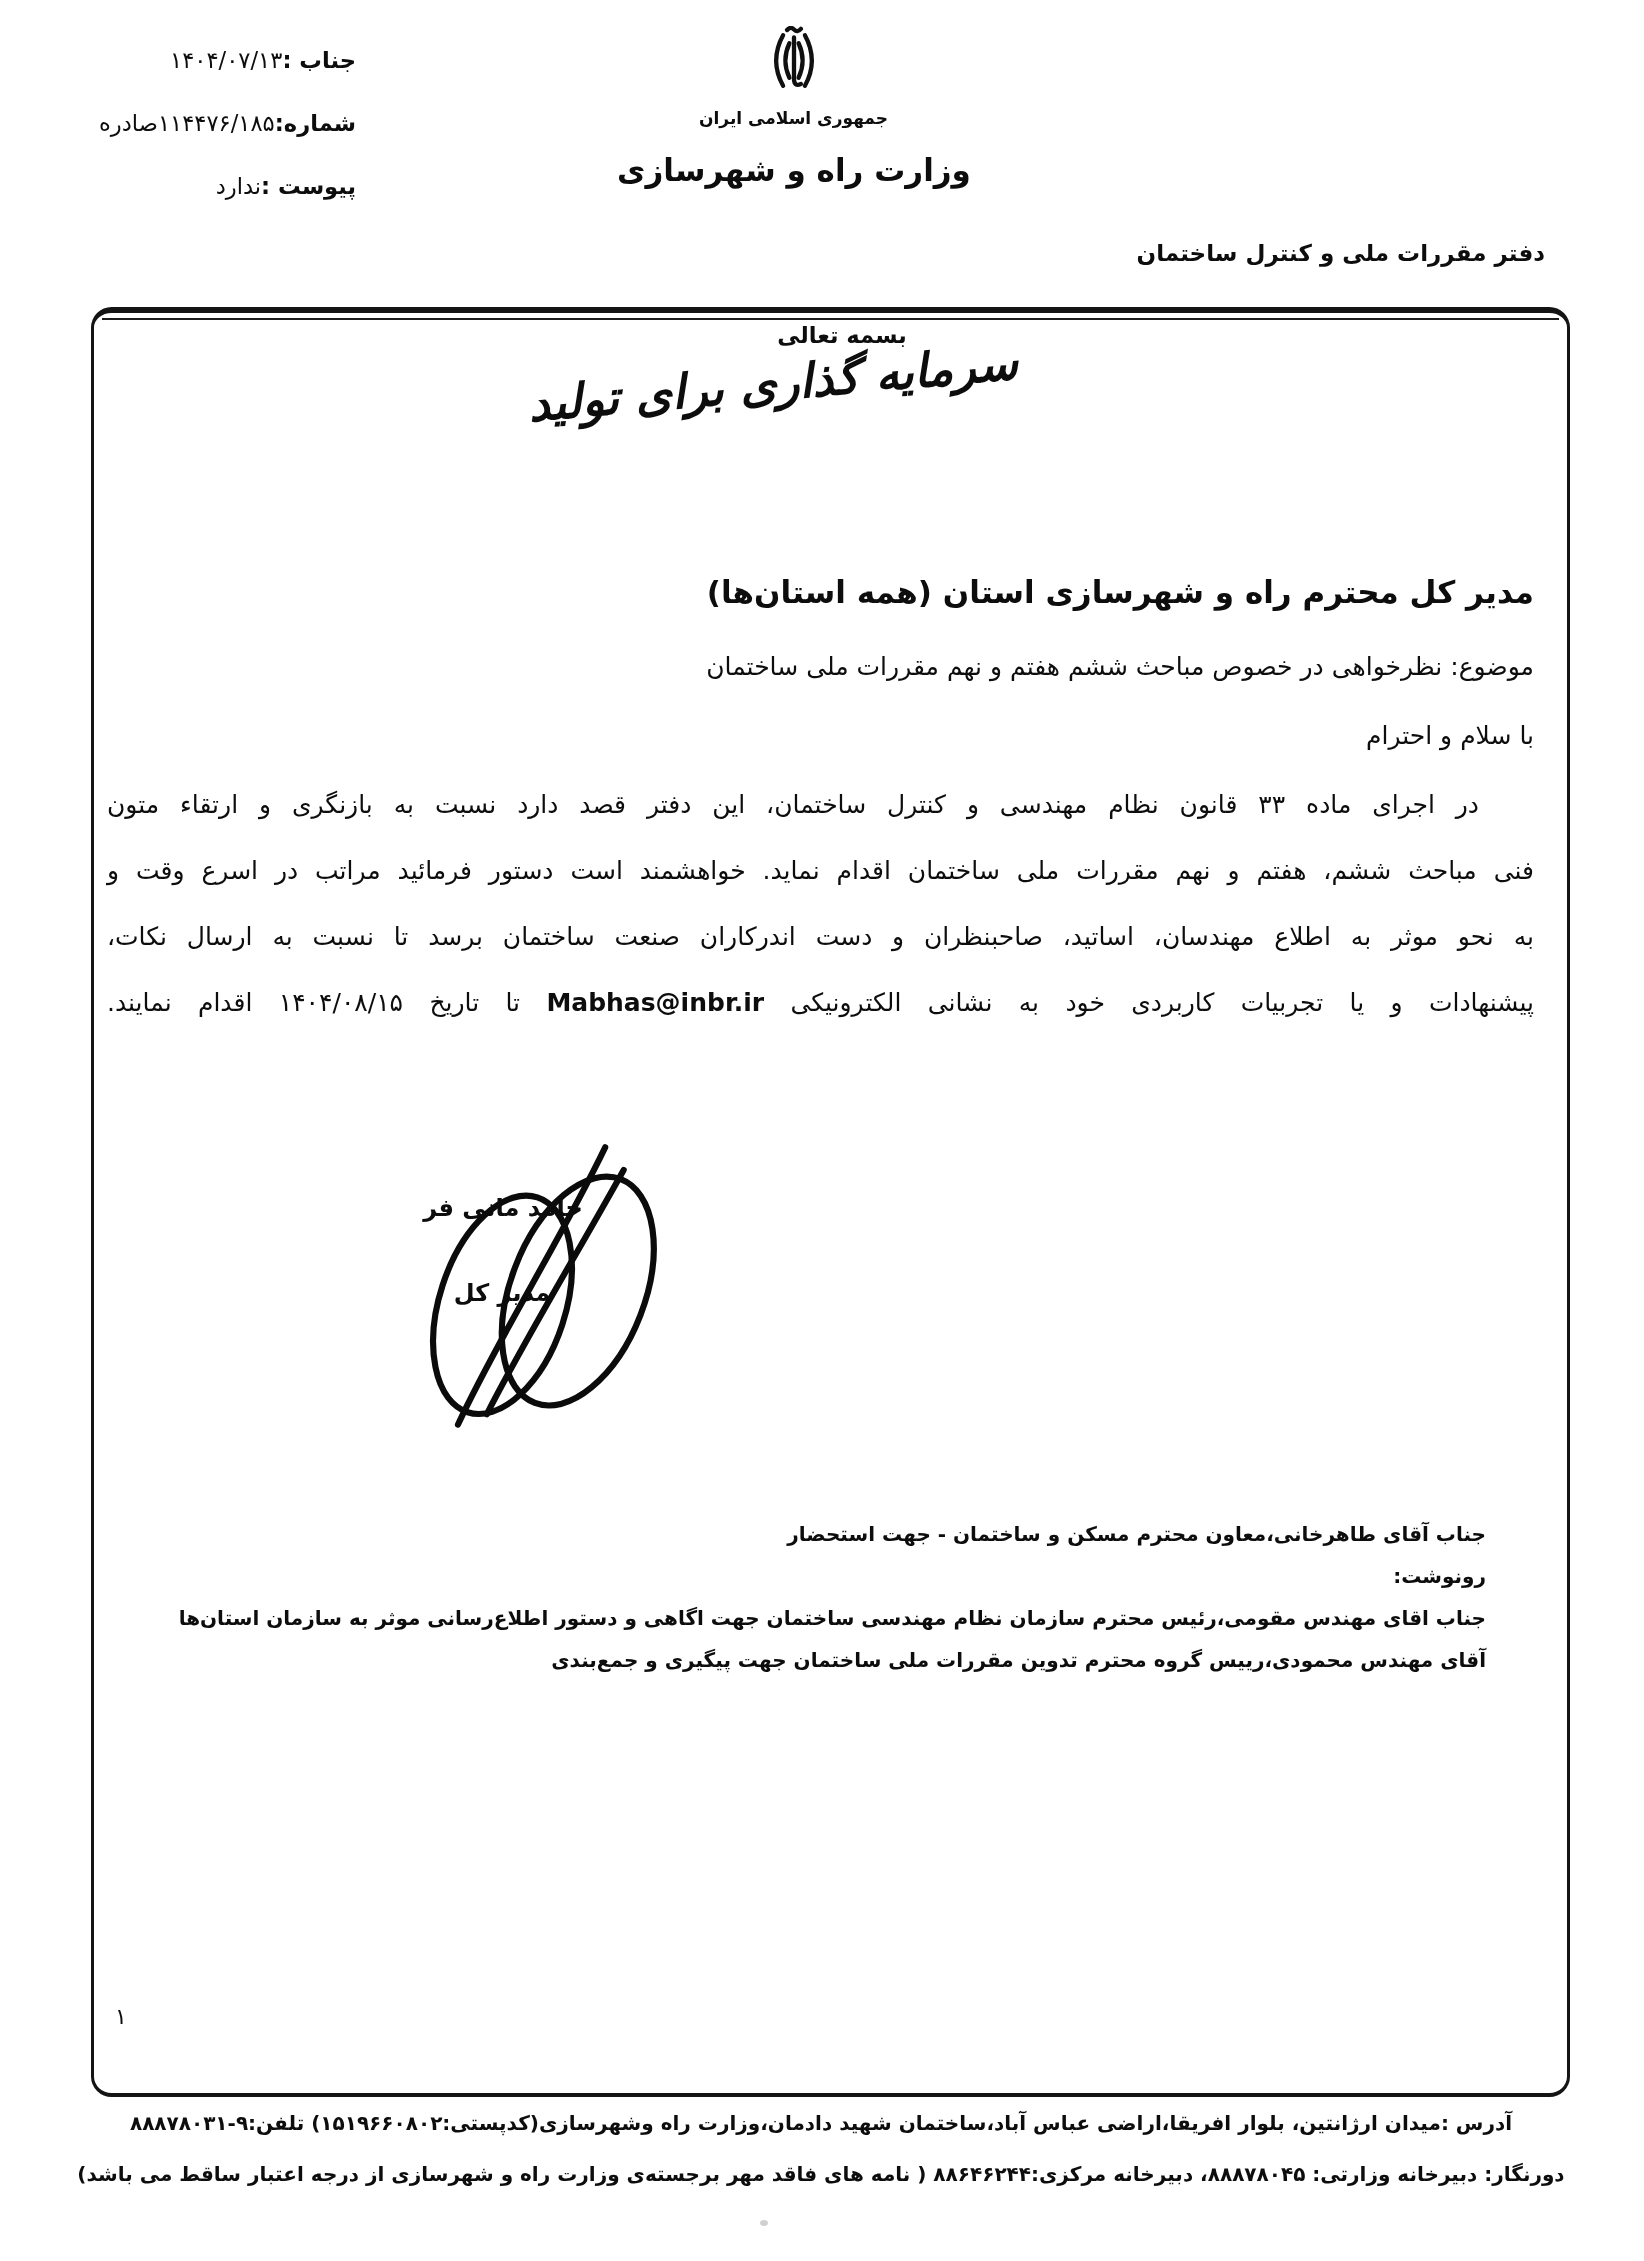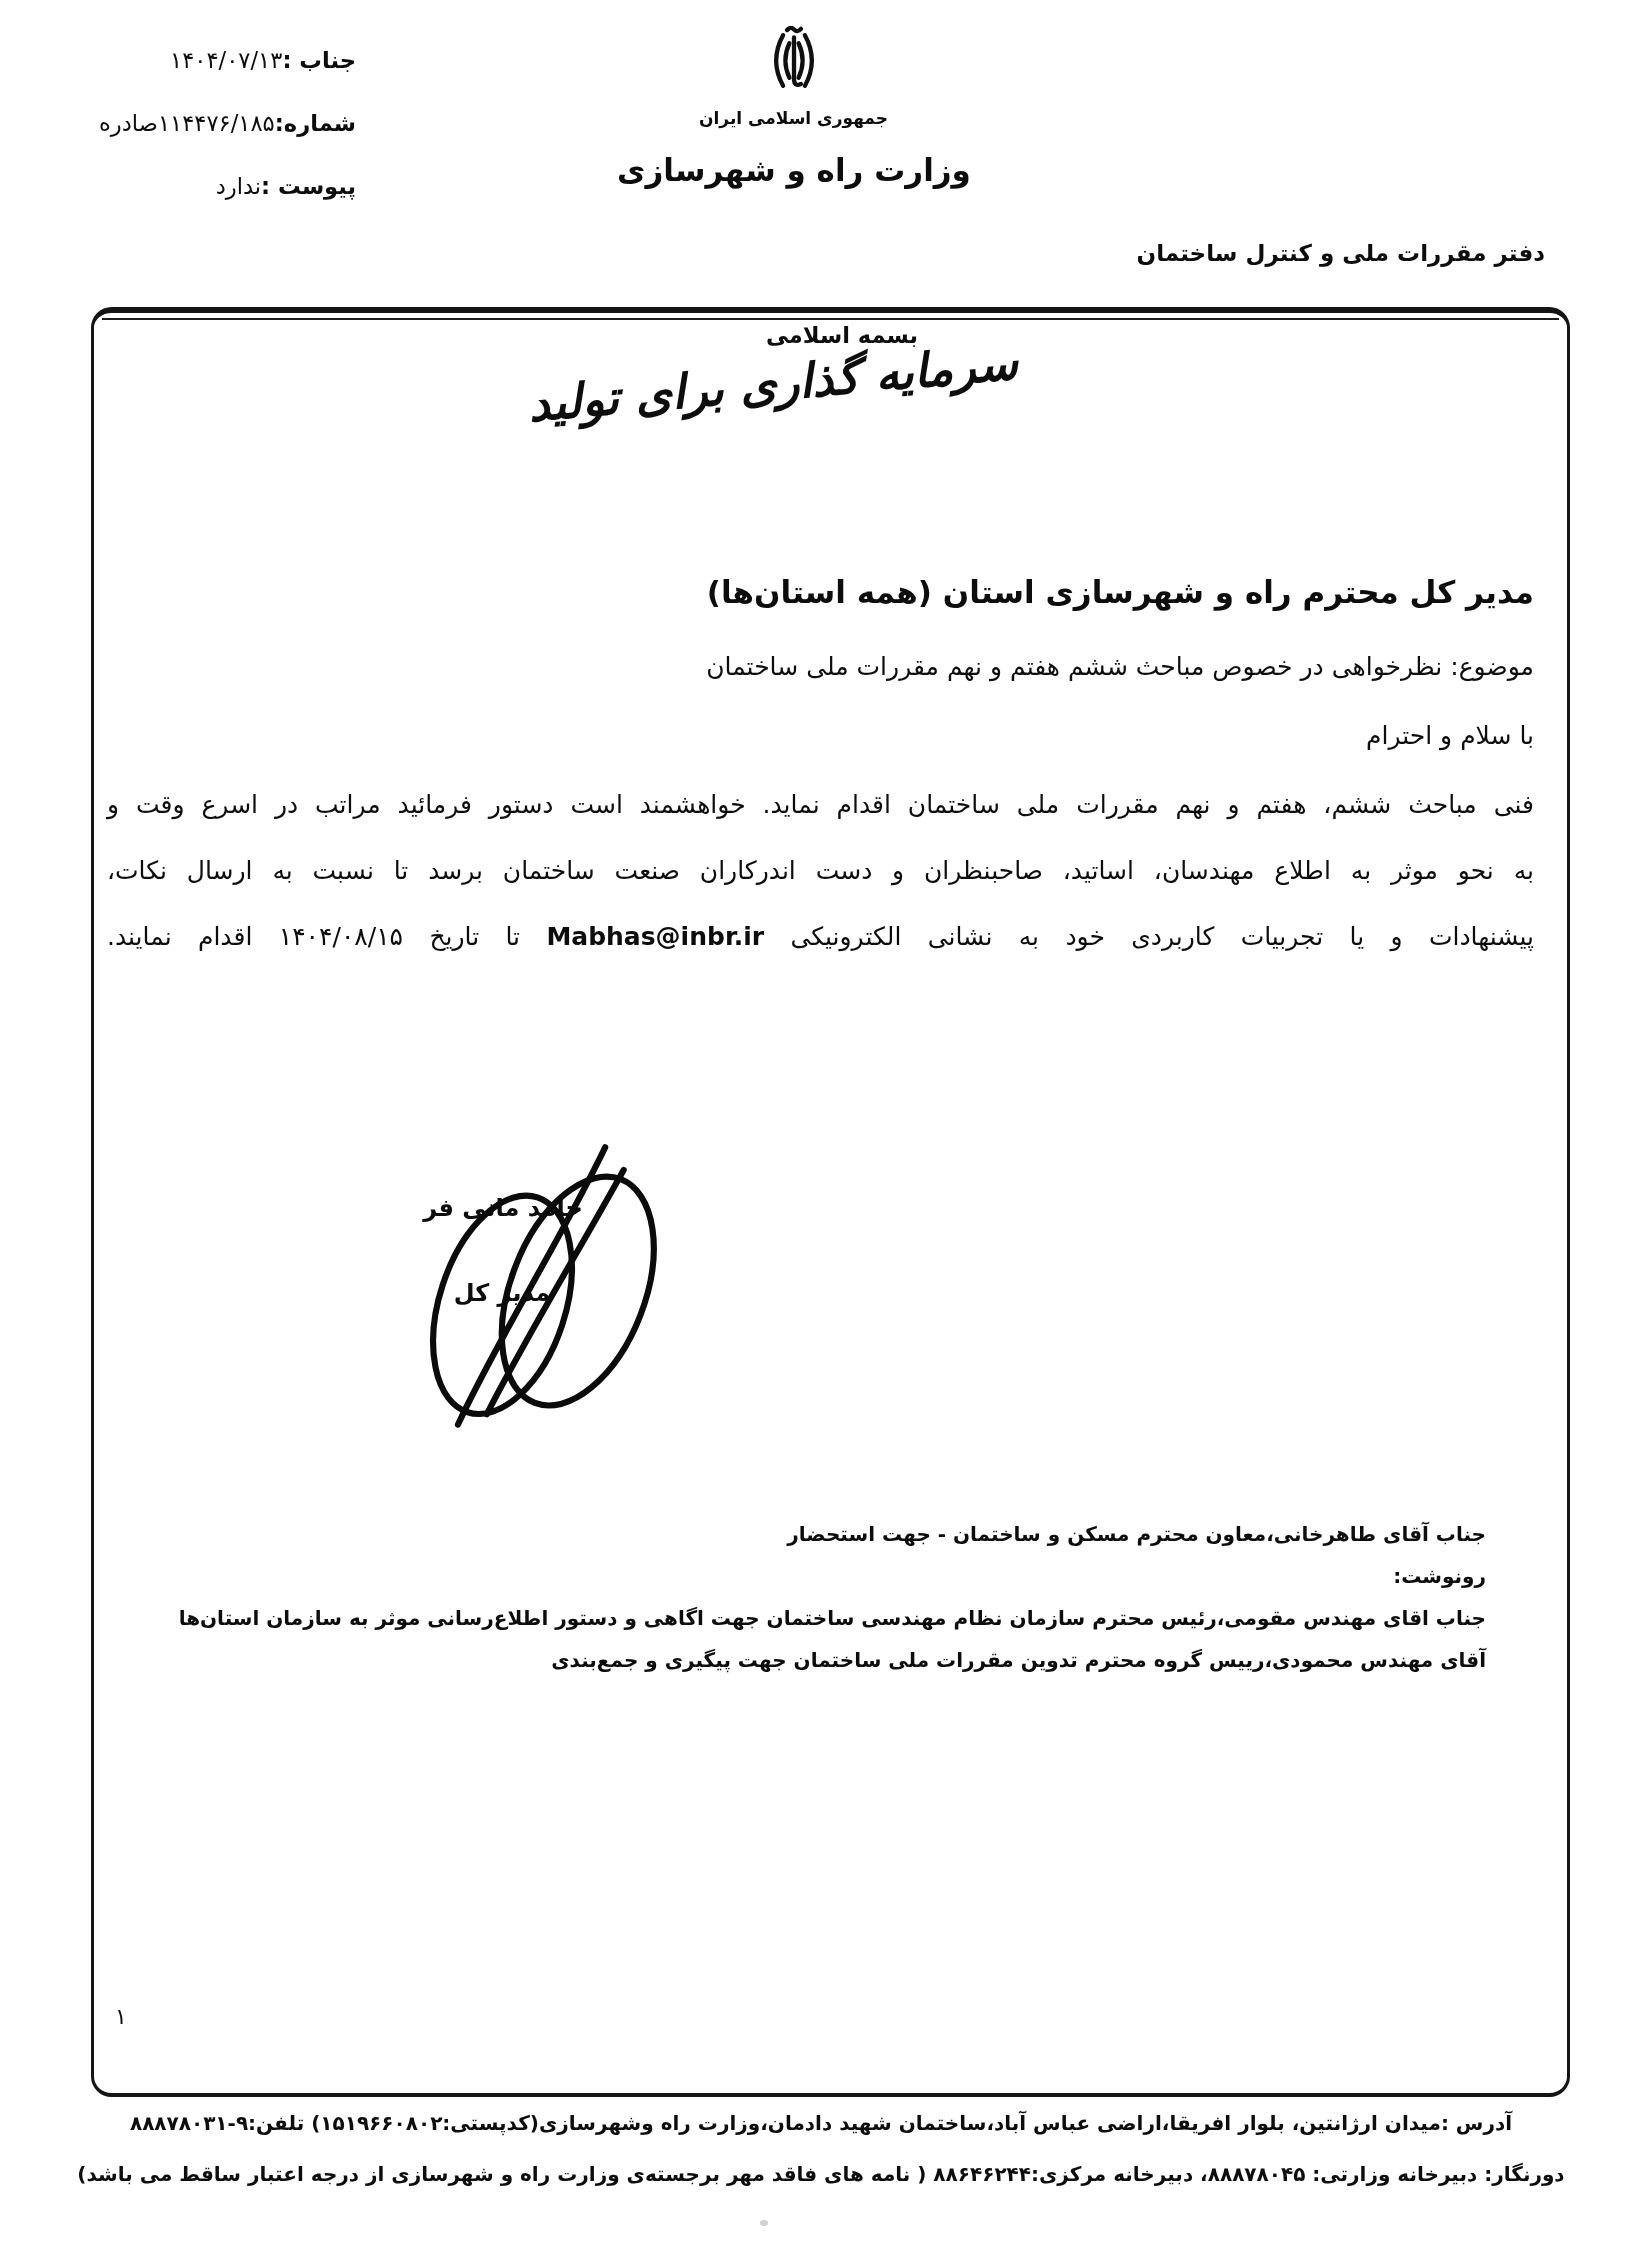--- a/index.html
+++ b/index.html
@@ -103,28 +103,29 @@
   </div>
 
   <div class="country-name">جمهوری اسلامی ایران</div>
   <div class="ministry-name">وزارت راه و شهرسازی</div>
   <div class="office-name">دفتر مقررات ملی و کنترل ساختمان</div>
 
   <div class="letter-box">
     <div class="box-topline"></div>
   </div>
 
-  <div class="besmele">بسمه اسلامی</div>
+  <div class="besmele">بسمه تعالی</div>
   <div class="slogan">سرمایه گذاری برای تولید</div>
 
   <div class="addressee">مدیر کل محترم راه و شهرسازی استان (همه استان‌ها)</div>
   <div class="subject">موضوع: نظرخواهی در خصوص مباحث ششم هفتم و نهم مقررات ملی ساختمان</div>
   <div class="salutation">با سلام و احترام</div>
 
   <div class="body-para">
+    <div class="body-line first">در اجرای ماده ۳۳ قانون نظام مهندسی و کنترل ساختمان، این دفتر قصد دارد نسبت به بازنگری و ارتقاء متون</div>
     <div class="body-line">فنی مباحث ششم، هفتم و نهم مقررات ملی ساختمان اقدام نماید. خواهشمند است دستور فرمائید مراتب در اسرع وقت و</div>
     <div class="body-line">به نحو موثر به اطلاع مهندسان، اساتید، صاحبنظران و دست اندرکاران صنعت ساختمان برسد تا نسبت به ارسال نکات،</div>
     <div class="body-line">
       <span>پیشنهادات و یا تجربیات کاربردی خود به نشانی الکترونیکی</span>
       <span class="email">Mabhas@inbr.ir</span>
       <span>تا تاریخ ۱۴۰۴/۰۸/۱۵ اقدام نمایند.</span>
     </div>
   </div>
 
   <div class="sig-name">حامد مانی فر</div>

